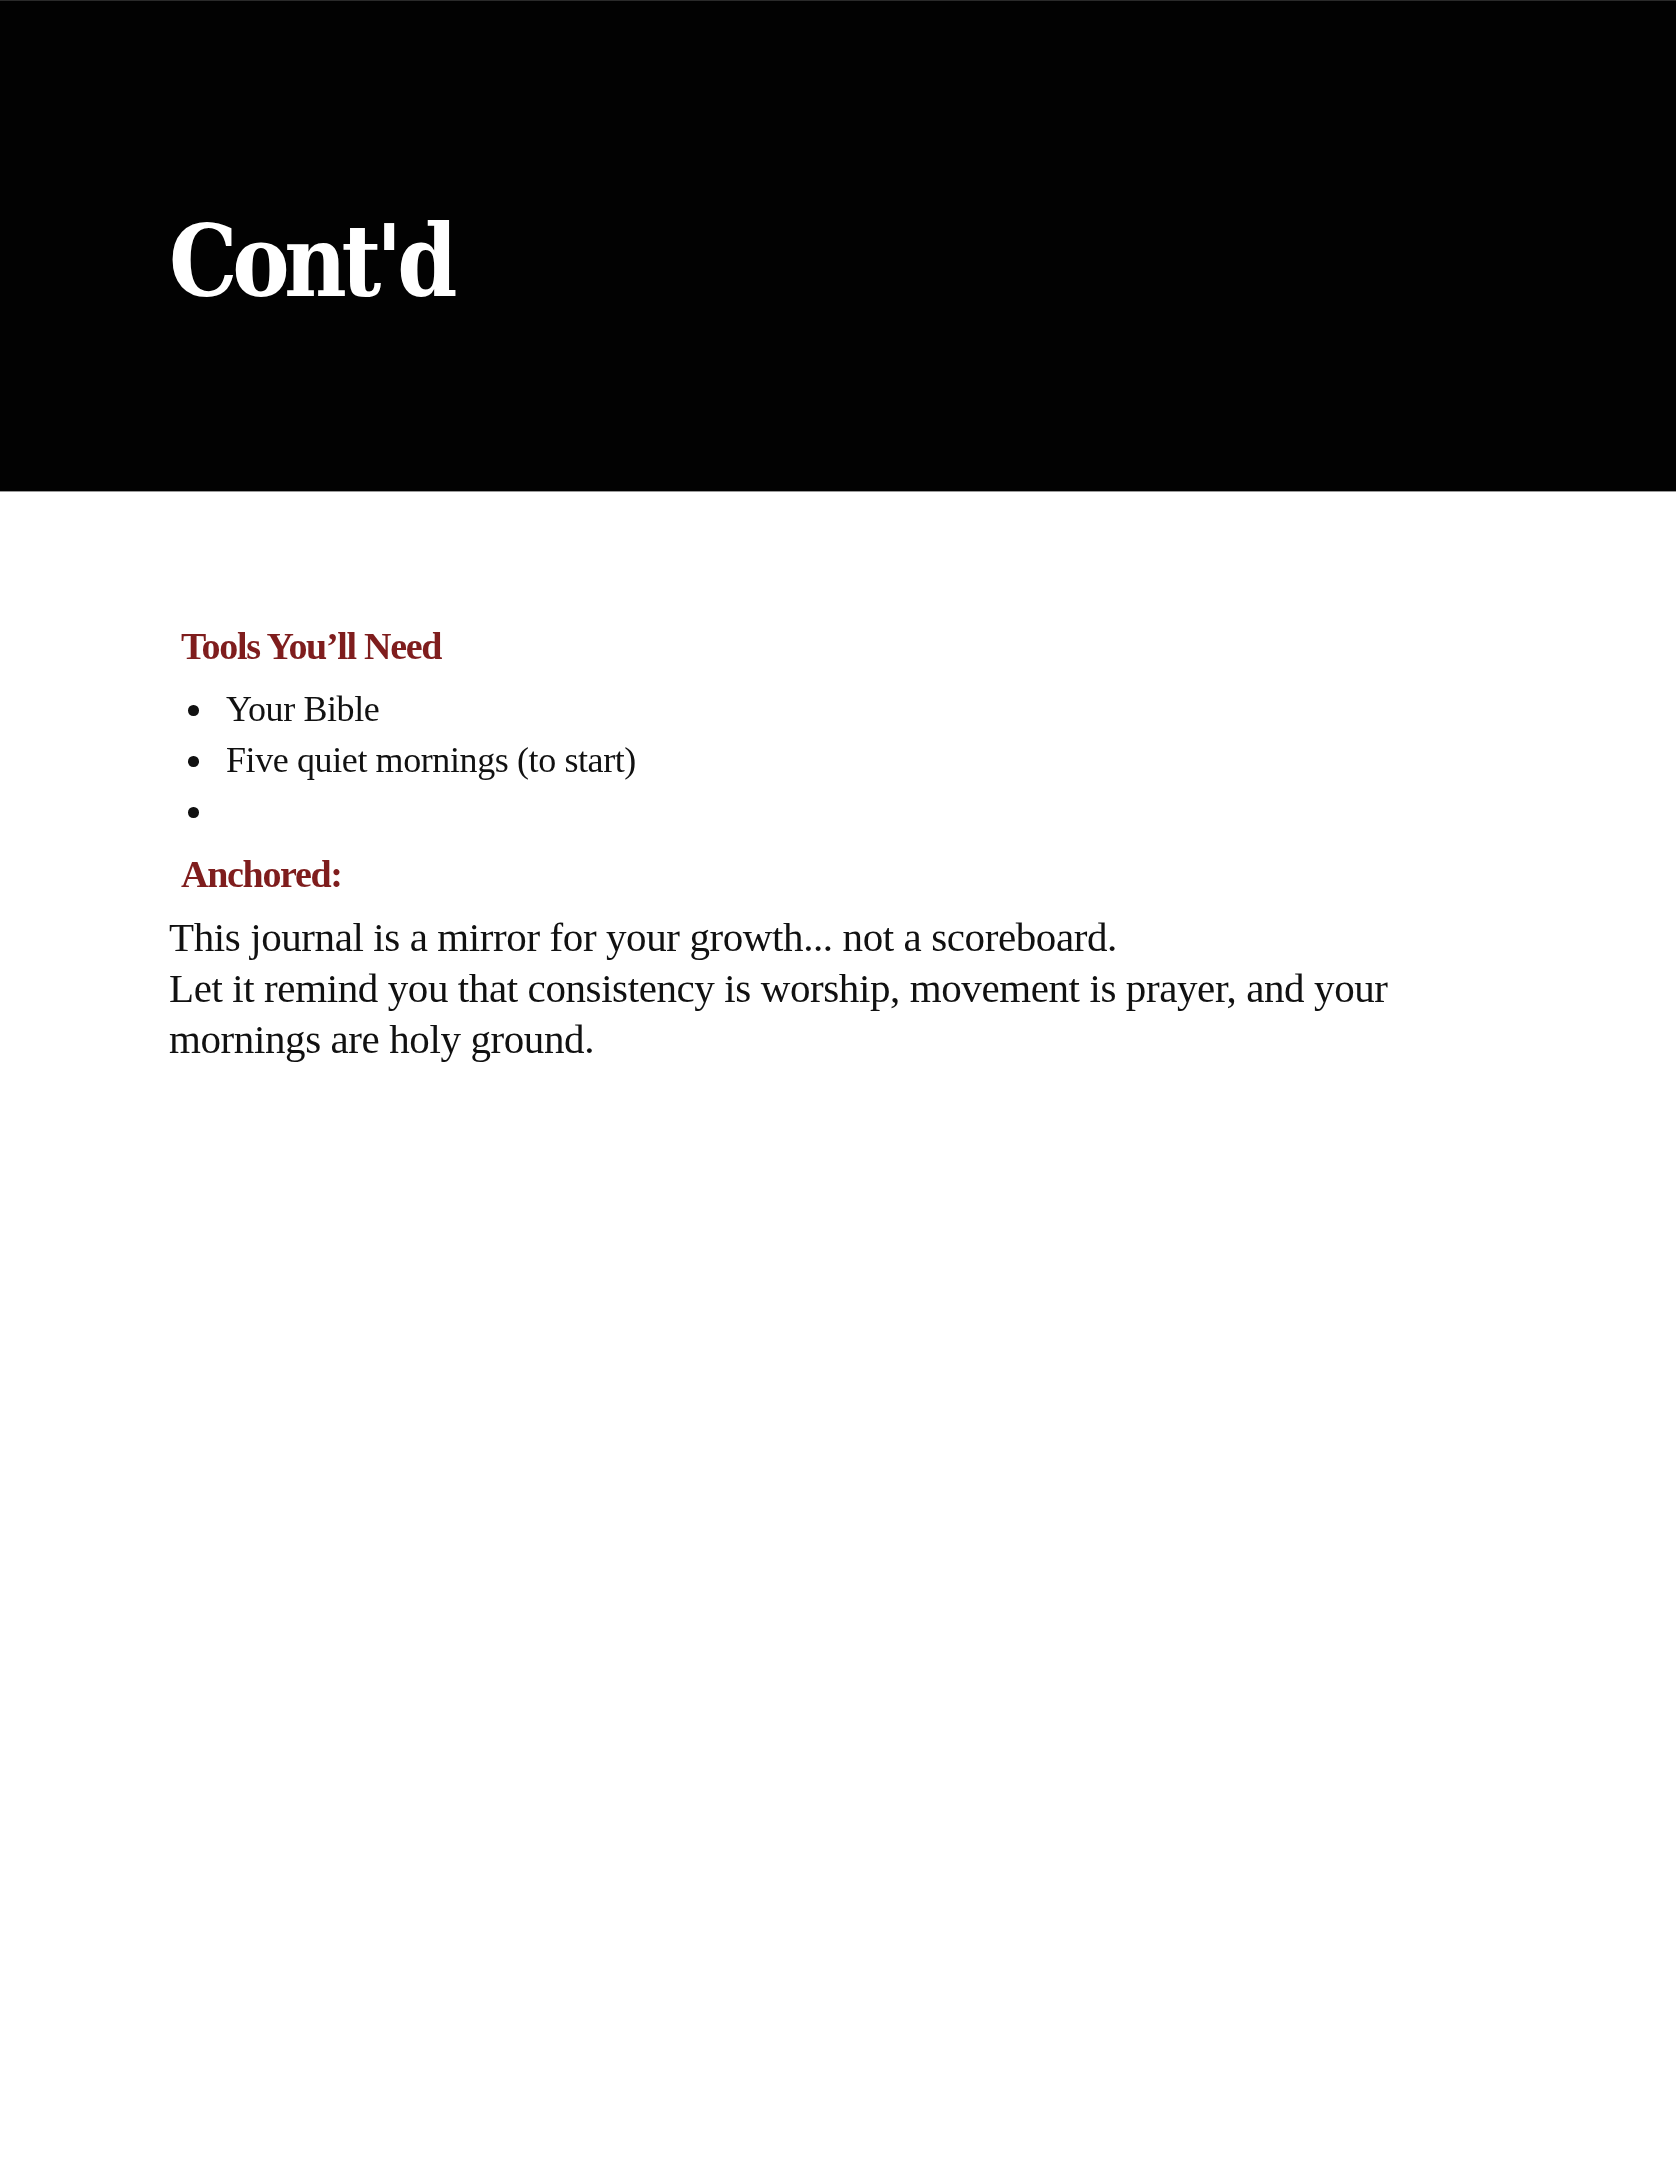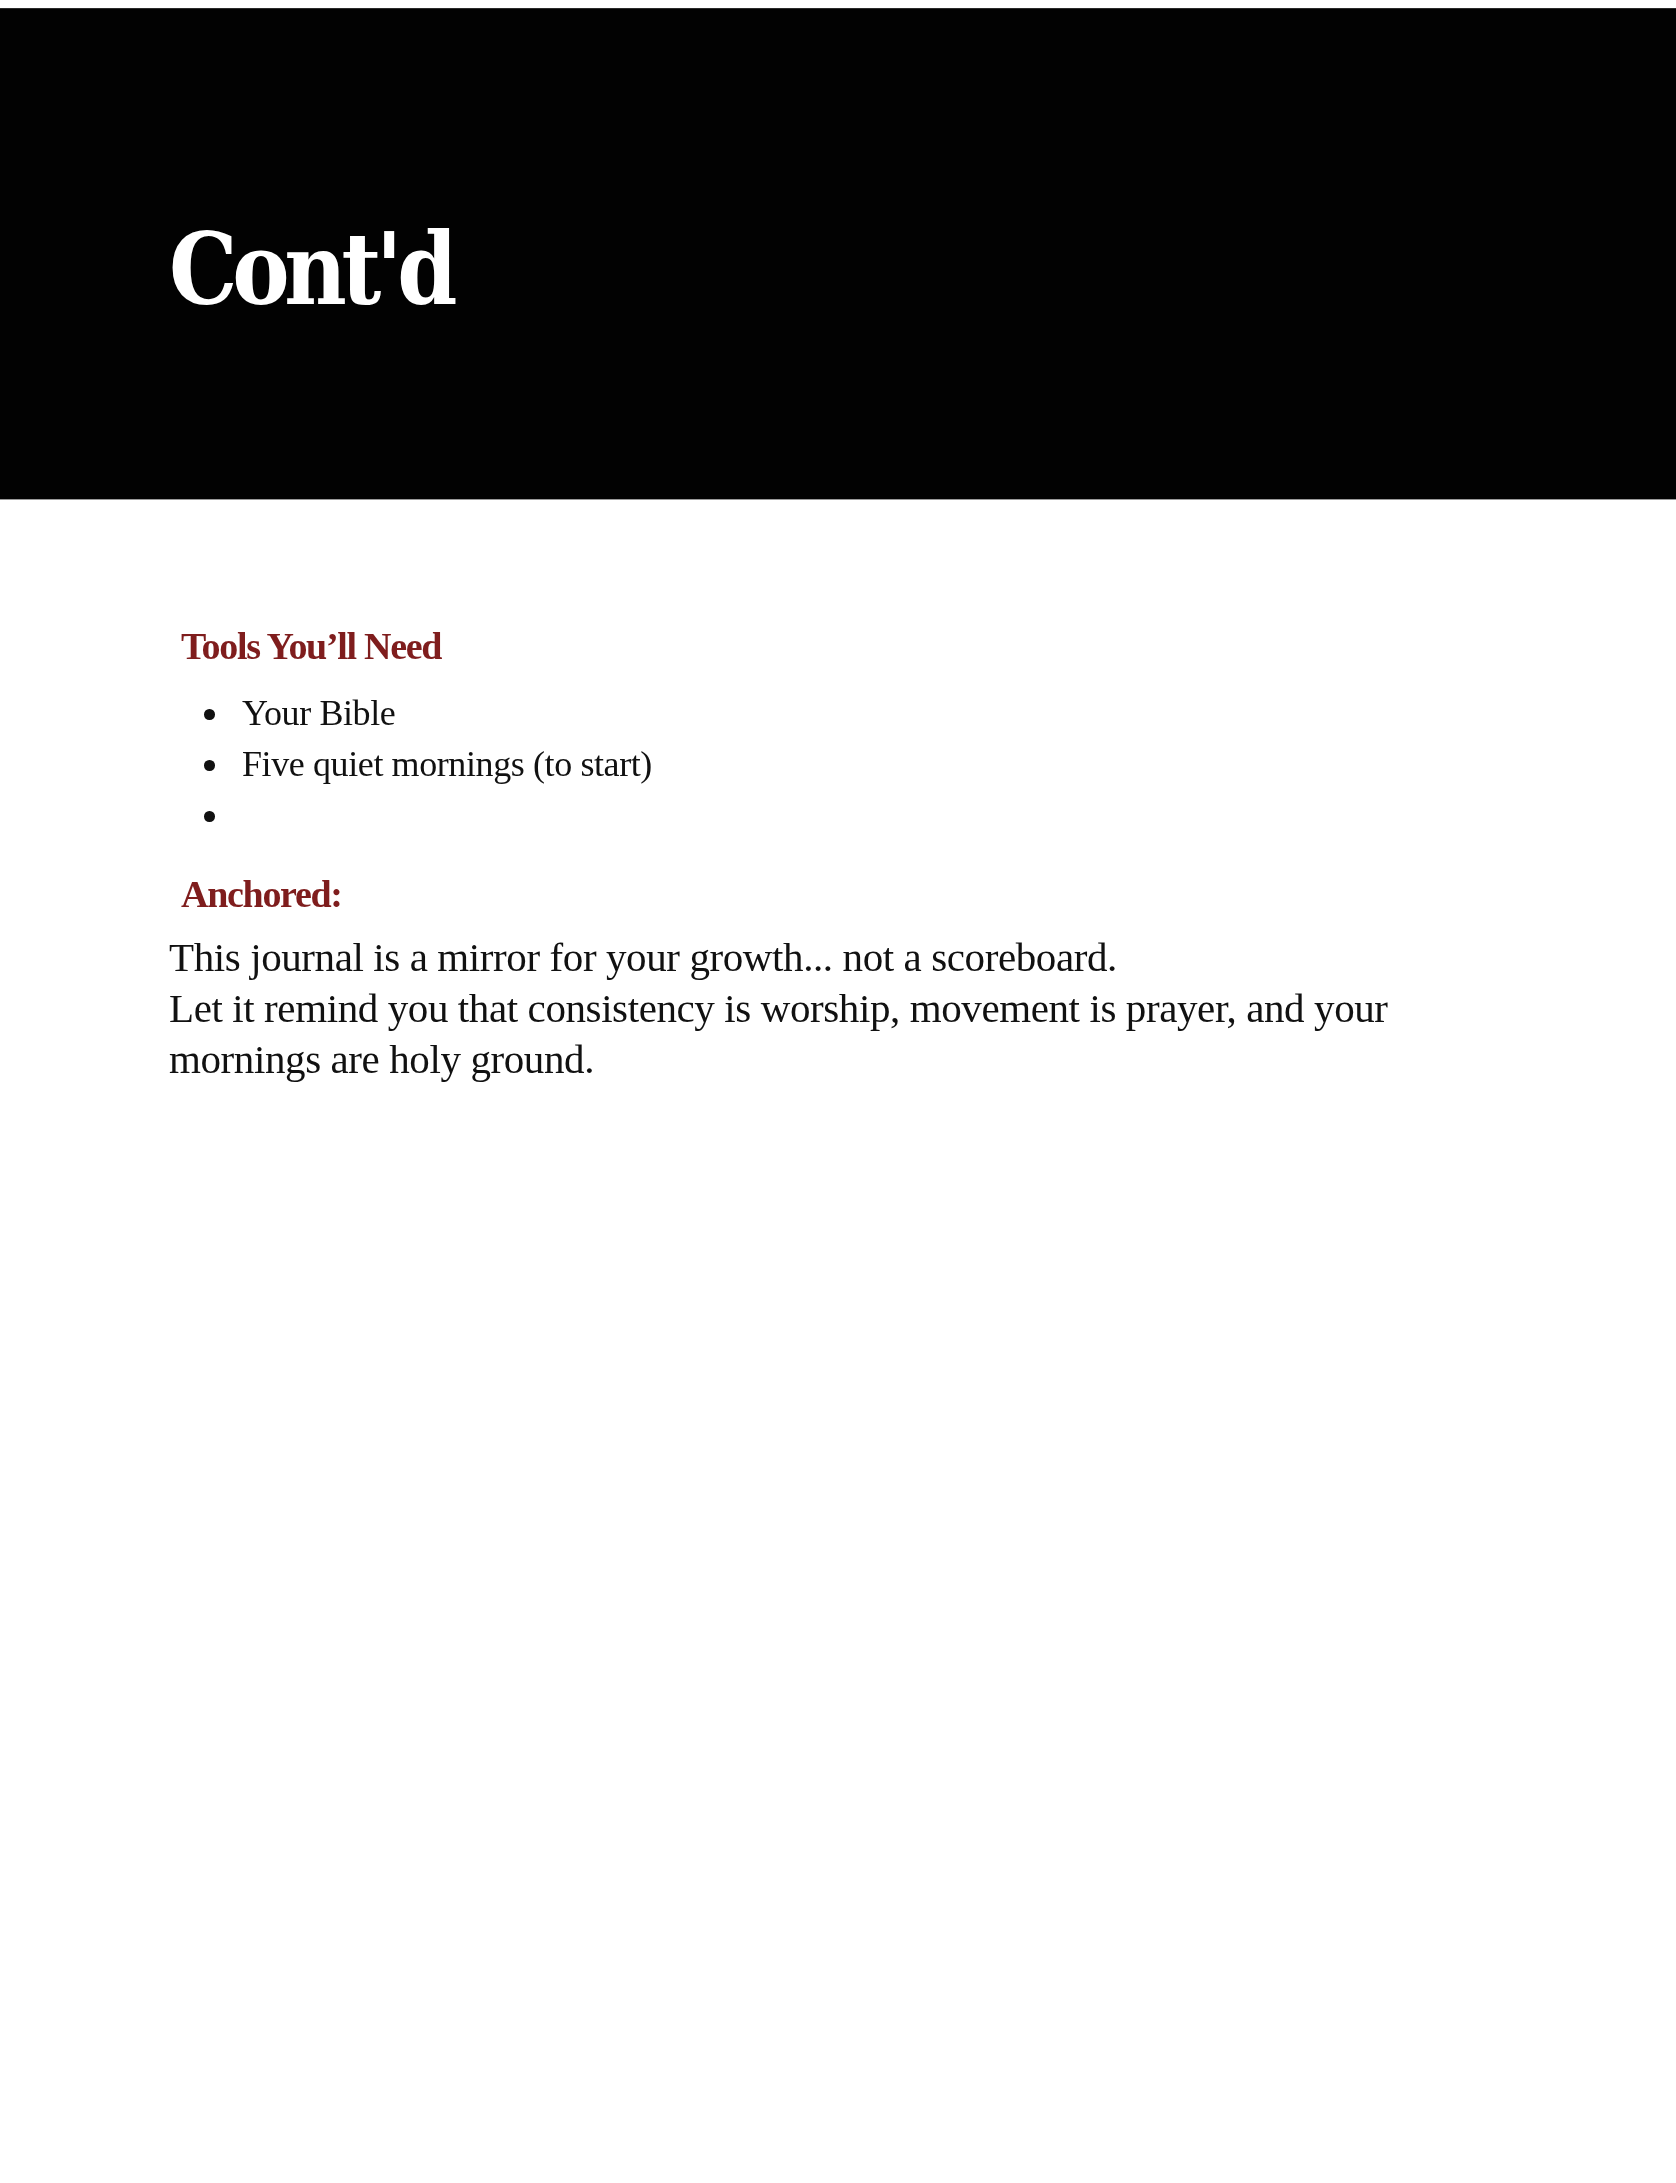--- a/index.html
+++ b/index.html
@@ -11,21 +11,21 @@
       width: 1677px;
       height: 2516px;
       position: relative;
       overflow: hidden;
       font-family: "DejaVu Serif", "Liberation Serif", serif;
       color: #111111;
     }
     .page-header {
       position: absolute;
       left: 0;
-      top: 8px;
+      top: 0;
       width: 1677px;
       height: 492px;
       background: #020202;
       border-top: 1.3px solid #2a2a2a;
       border-bottom: 1.3px solid #9a9a9a;
       box-sizing: border-box;
     }
     .page-title {
       position: absolute;
       left: 169px;
@@ -50,21 +50,21 @@
       margin: 12px;
       font-family: "Liberation Serif", "DejaVu Serif", serif;
       font-weight: bold;
       font-size: 38px;
       line-height: 51px;
       color: #7f1d1d;
       letter-spacing: -1.3px;
     }
     .tools-list {
       list-style: none;
-      margin: 16px;
+      margin: 0;
       padding: 0;
     }
     .tools-list li {
       position: relative;
       padding-left: 57px;
       font-family: "Liberation Serif", "DejaVu Serif", serif;
       font-size: 36px;
       line-height: 51px;
       color: #111111;
       letter-spacing: -0.4px;

